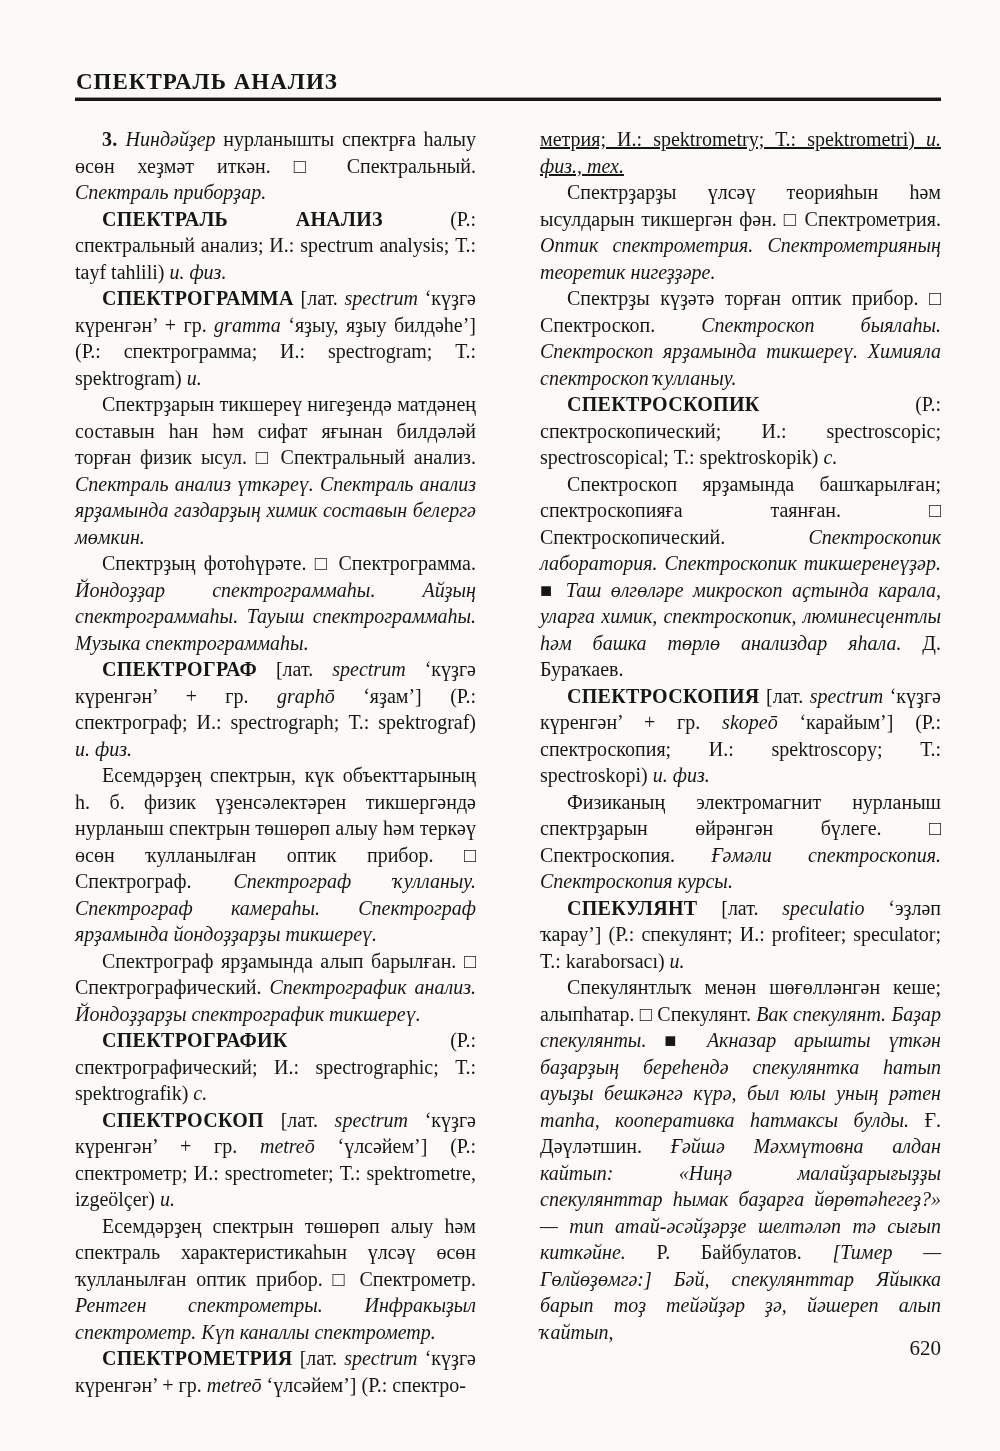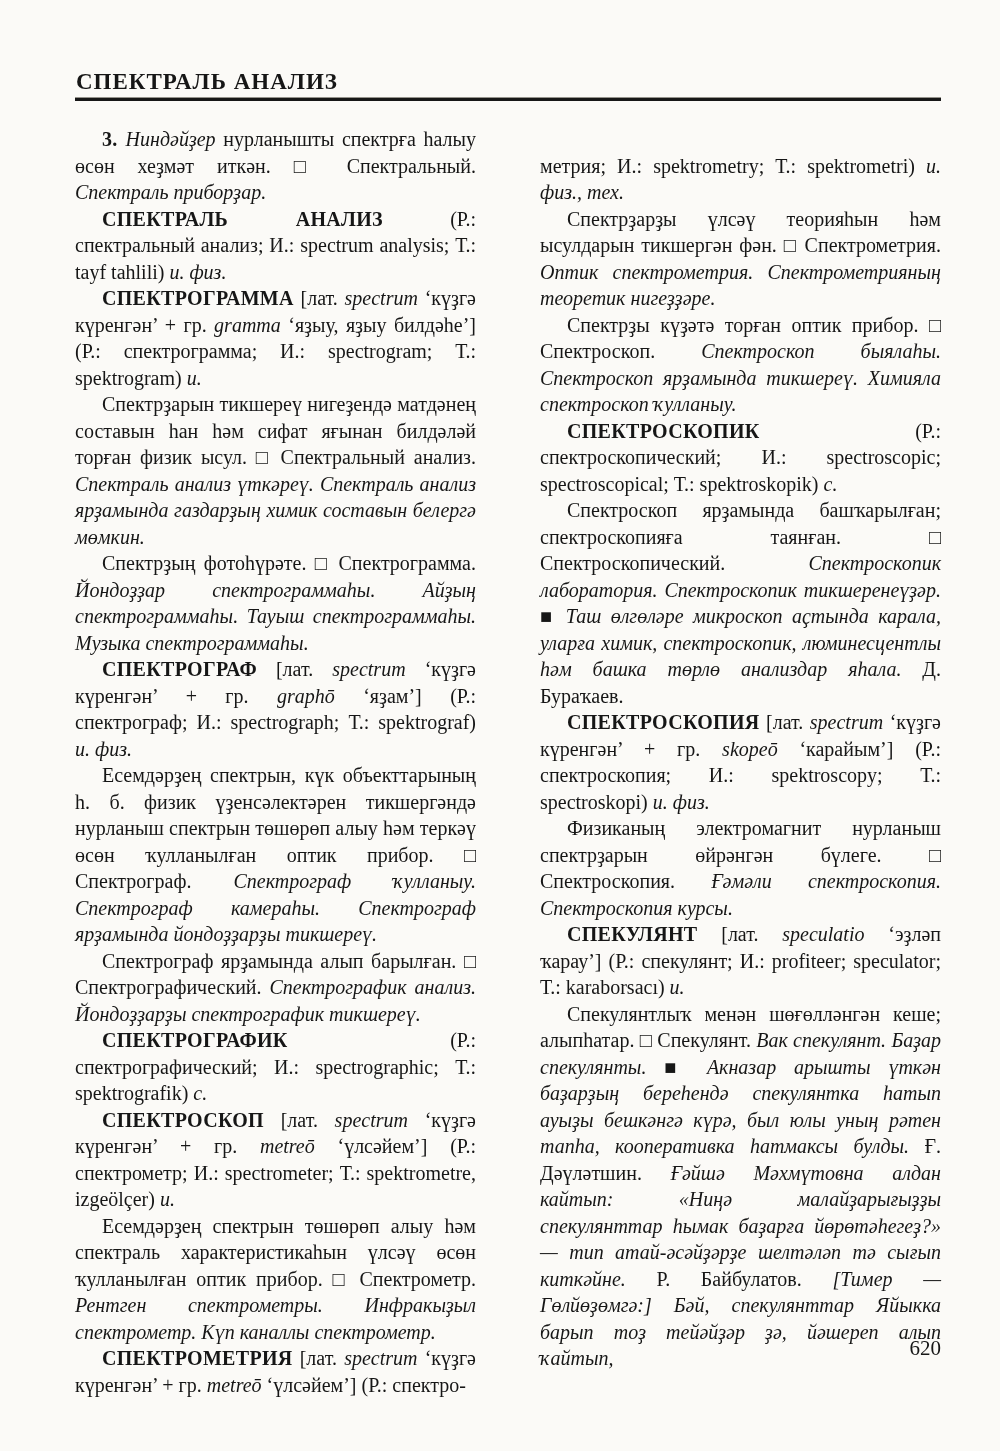--- a/index.html
+++ b/index.html
@@ -15,29 +15,29 @@
     position: absolute; left: 76px; top: 70px;
     font-size: 23px; line-height: 23px; font-weight: 700;
     letter-spacing: 1px; white-space: nowrap;
   }
   .rule { position: absolute; left: 75px; top: 97px; width: 866px; }
   .rule .thin  { height: 1px; background: #96948d; }
   .rule .thick { height: 3px; background: #171717; }
 
   .columns {
     position: absolute; left: 75px; top: 126px; width: 866px;
-    display: flex; gap: 64px; align-items: center;
+    display: flex; gap: 64px;
   }
   .col {
     width: 413px;
     font-size: 20px; line-height: 26.5px;
     text-align: justify;
   }
   .col p { margin: 0; padding: 0; text-indent: 27px; }
-  .col p.cont { text-indent: 0; }
+  .col p.cont { text-indent: 0; text-decoration: underline; }
   .col b { font-weight: 700; letter-spacing: 0.3px; }
   .col i { font-style: italic; }
 
   .pageno {
     position: absolute; left: 75px; top: 1336px; width: 866px;
     text-align: right; font-size: 21px;
   }
 </style>
 </head>
 <body>

